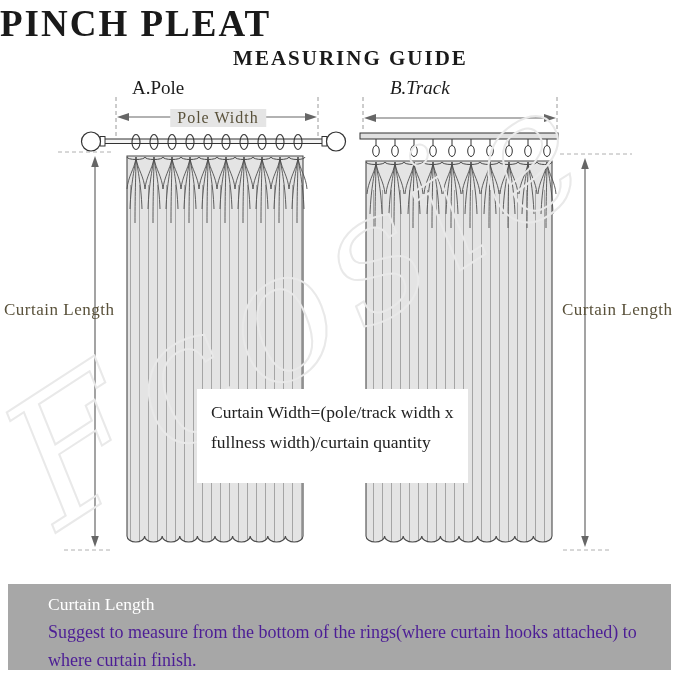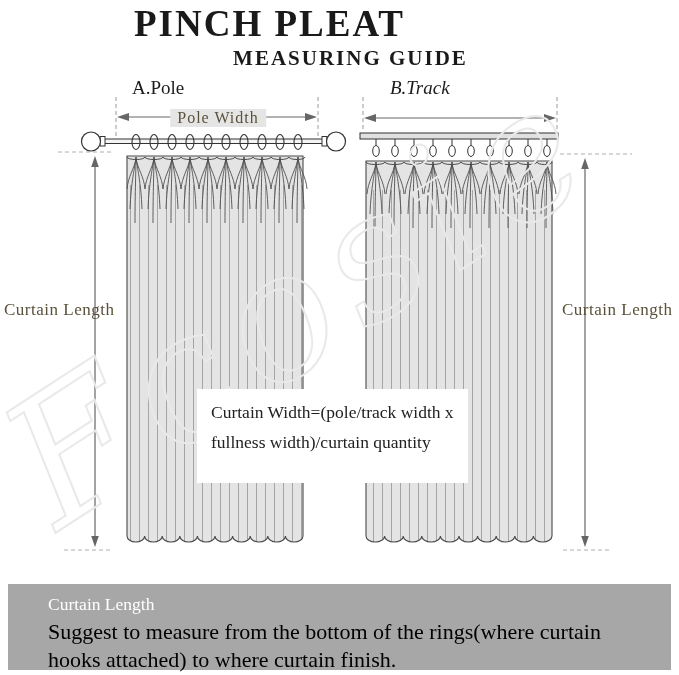--- a/index.html
+++ b/index.html
@@ -2,21 +2,21 @@
 <html><head>
 <meta charset="utf-8">
 <style>
   html,body{margin:0;padding:0;background:#ffffff;}
   #stage{
     position:relative;width:679px;height:675px;overflow:hidden;
     font-family:"Liberation Serif", serif;background:#ffffff;
   }
   
   .title{
-    position:absolute;left:0;top:2px;width:539px;text-align:center;
+    position:absolute;left:0;top:2px;width:539px;text-align:left;
     font-size:37px;font-weight:bold;letter-spacing:2px;color:#1a1a1a;z-index:5;
   }
   .subtitle{
     position:absolute;left:0;top:46px;width:679px;text-align:center;
     font-size:21px;font-weight:bold;letter-spacing:2px;color:#1a1a1a;z-index:5;padding-left:11px;
   }
   .section-label{
     position:absolute;top:77px;font-size:19px;color:#1c1c1c;z-index:5;
   }
   .section-label.a{left:132px;text-align:center;}
@@ -35,21 +35,21 @@
   .formula-box{
     position:absolute;left:197px;top:389px;width:271px;height:94px;
     background:#ffffff;z-index:6;padding:8px 0 0 14px;box-sizing:border-box;
   }
   .formula-box div{font-size:17.5px;color:#222;line-height:30px;white-space:nowrap;}
   .footer{
     position:absolute;left:8px;top:584px;width:663px;height:86px;
     background:#a7a7a7;z-index:7;box-sizing:border-box;padding:6px 30px 0 40px;
   }
   .footer .heading{color:#ffffff;font-size:17.5px;line-height:28px;}
-  .footer .body{color:#000000;font-size:22px;line-height:28px;width:595px;}
+  .footer .body{color:#4c1d95;font-size:18px;line-height:28px;width:595px;}
   .watermark{
     position:absolute;left:30px;top:200px;width:900px;z-index:3;
     font-family:"DejaVu Serif", serif;font-style:italic;font-size:175px;
     letter-spacing:14px;color:transparent;-webkit-text-stroke:2px #e9e9e9;
     transform:rotate(-33deg);transform-origin:300px 200px;pointer-events:none;
   }
   svg.diagram{position:absolute;left:0;top:0;z-index:2;}
 </style>
 </head>
 <body>

